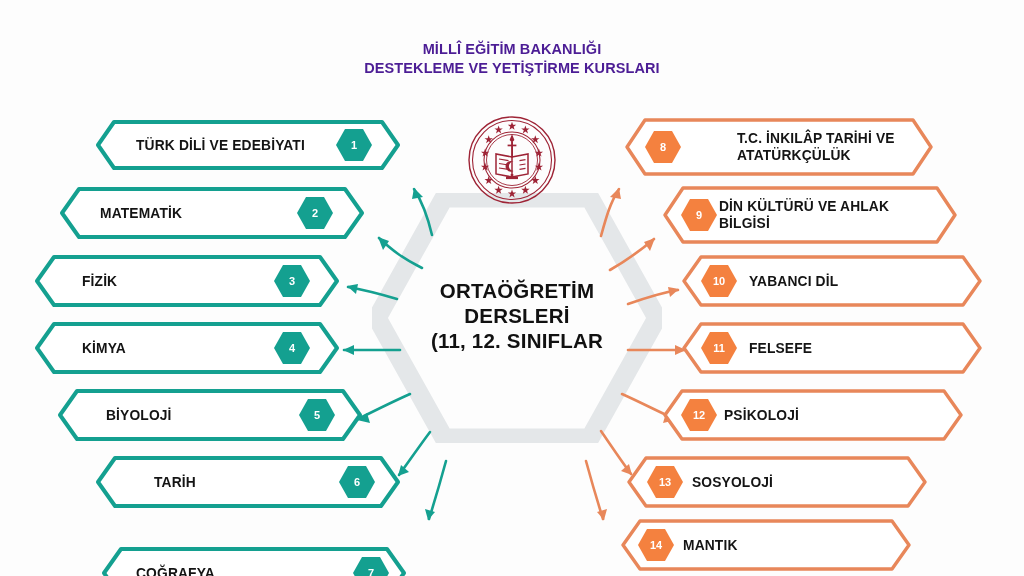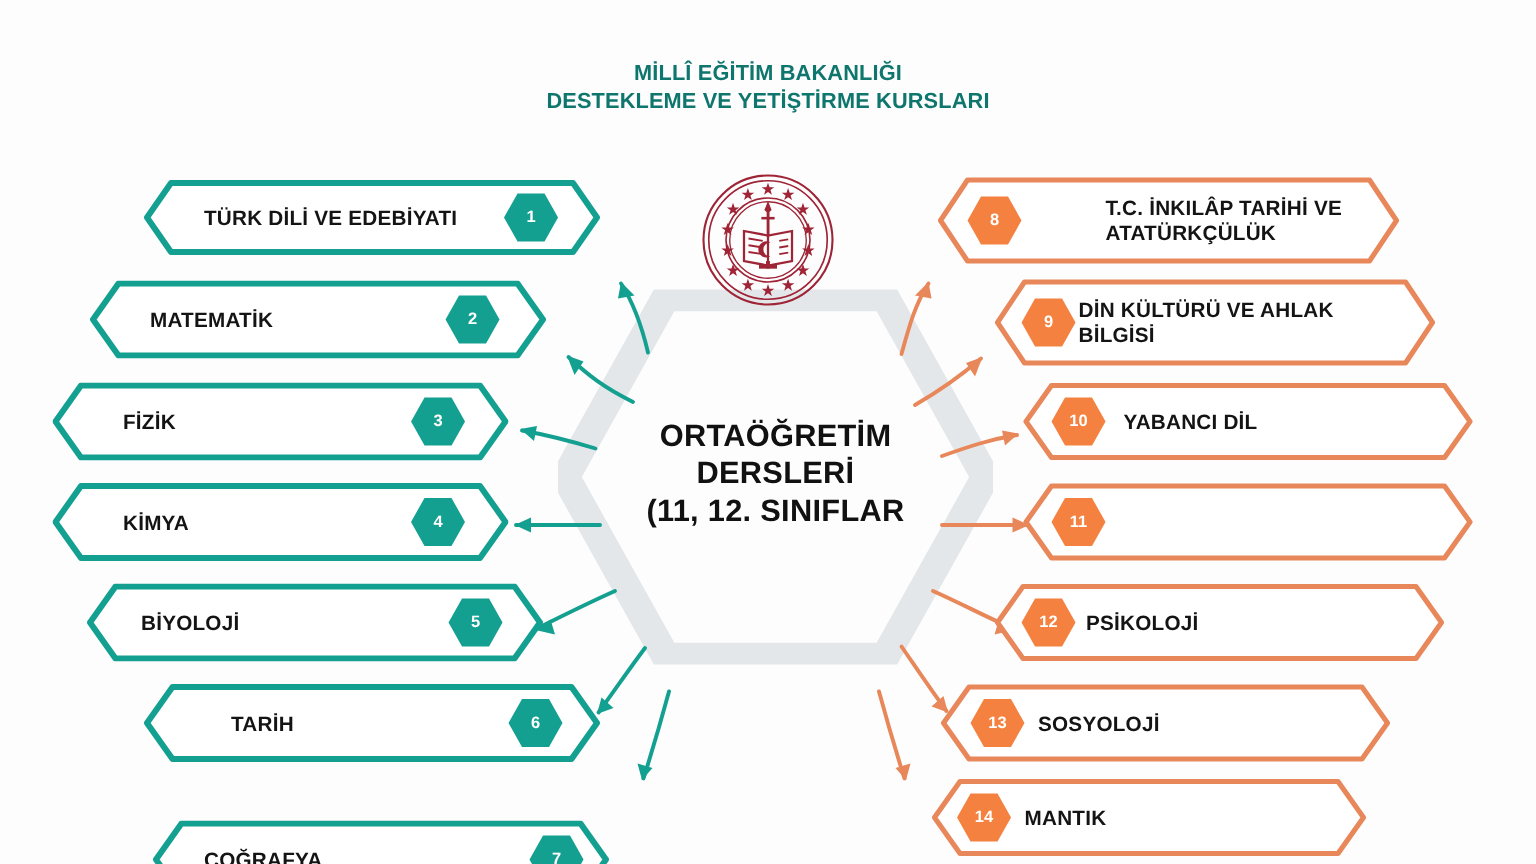--- a/index.html
+++ b/index.html
@@ -11,21 +11,21 @@
     -webkit-font-smoothing:antialiased;
   }
 
   
   #title-block {
     position:absolute; left:0; top:40px; width:1024px;
     text-align:center; z-index:6;
     pointer-events:none;
   }
   #title-block .tline {
-    font-size:14.5px; font-weight:bold; color:#0f766e;
+    font-size:14.5px; font-weight:bold; color:#4c1d95;
     letter-spacing:.1px; line-height:19px; white-space:nowrap;
   }
 
   
   #center-hex { position:absolute; left:372px; top:193px; width:290px; height:250px; z-index:1; }
   #center-hex svg { display:block; }
 
   #center-label {
     position:absolute; left:382px; top:278px; width:270px;
     text-align:center; z-index:4; pointer-events:none;
@@ -227,21 +227,21 @@
       <polygon points="10,1 28,1 37,17 28,33 10,33 1,17" fill="#14a090"></polygon>
     </svg>
     <span style="position:relative;">4</span>
   </div>
 </div>
 
 <div class="banner left" style="left:58px; top:389px; width:304px; height:52px;">
   <svg width="304" height="52" viewBox="0 0 304 52">
     <polygon points="19,2 285,2 302,26 285,50 19,50 2,26" fill="#ffffff" stroke="#14a090" stroke-width="4" stroke-linejoin="round"></polygon>
   </svg>
-  <div class="btext" style="left:36px; top:18px; width:200px;">BİYOLOJİ</div>
+  <div class="btext" style="left:48px; top:18px; width:200px;">BİYOLOJİ</div>
   <div class="bnum" style="left:240px; top:9px; width:38px; height:34px;">
     <svg style="position:absolute;left:0;top:0;" width="38" height="34" viewBox="0 0 38 34">
       <polygon points="10,1 28,1 37,17 28,33 10,33 1,17" fill="#14a090"></polygon>
     </svg>
     <span style="position:relative;">5</span>
   </div>
 </div>
 
 <div class="banner left" style="left:96px; top:456px; width:304px; height:52px;">
   <svg width="304" height="52" viewBox="0 0 304 52">
@@ -311,20 +311,21 @@
       <polygon points="10,1 28,1 37,17 28,33 10,33 1,17" fill="#f4813f"></polygon>
     </svg>
     <span style="position:relative;">10</span>
   </div>
 </div>
 
 <div class="banner right" style="left:682px; top:322px; width:300px; height:52px;">
   <svg width="300" height="52" viewBox="0 0 300 52">
     <polygon points="19,2 281,2 298,26 281,50 19,50 2,26" fill="#ffffff" stroke="#e8875a" stroke-width="3.4" stroke-linejoin="round"></polygon>
   </svg>
+  <div class="btext" style="left:67px; top:18px; width:210px;">FELSEFE</div>
   <div class="bnum" style="left:18px; top:9px; width:38px; height:34px;">
     <svg style="position:absolute;left:0;top:0;" width="38" height="34" viewBox="0 0 38 34">
       <polygon points="10,1 28,1 37,17 28,33 10,33 1,17" fill="#f4813f"></polygon>
     </svg>
     <span style="position:relative;">11</span>
   </div>
 </div>
 
 <div class="banner right" style="left:663px; top:389px; width:300px; height:52px;">
   <svg width="300" height="52" viewBox="0 0 300 52">

